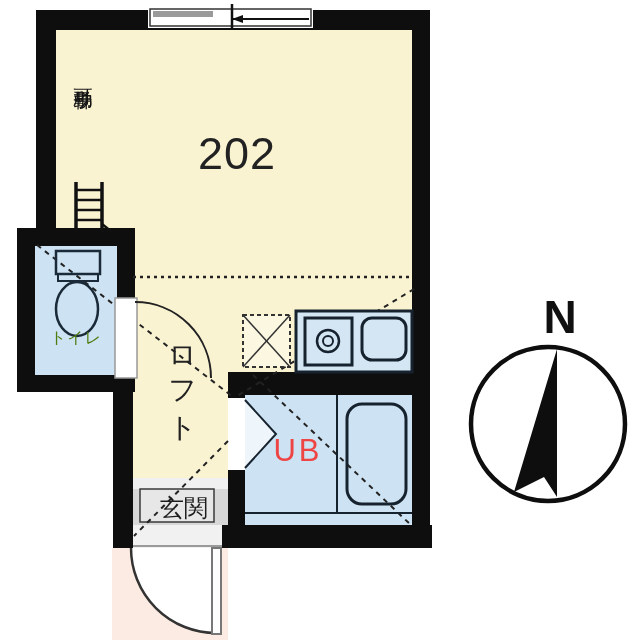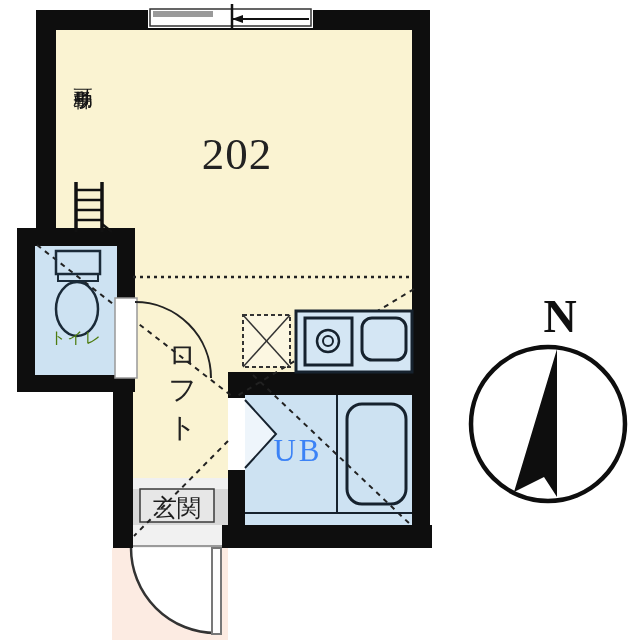--- a/index.html
+++ b/index.html
@@ -2,28 +2,28 @@
 <html><head>
 <meta charset="utf-8">
 <style>
   html,body{margin:0;padding:0;background:#fff;}
   #stage{
     position:relative;width:640px;height:640px;background:#ffffff;
     font-family:"Liberation Sans", sans-serif;overflow:hidden;
   }
   #plan-svg{position:absolute;left:0;top:0;}
   .lbl{position:absolute;color:#1d1d1d;white-space:nowrap;}
-  .lbl.center{text-align:center;font-family:Liberation Serif, serif;}
+  .lbl.center{text-align:center;}
   #ladder-label{left:70px;top:74px;font-size:19px;writing-mode:vertical-rl;text-orientation:upright;letter-spacing:1px;color:#141414;}
   #unit-number{left:168px;top:128px;width:138px;font-size:45px;letter-spacing:1px;color:#222;}
   #room-type{left:168px;top:176px;width:138px;font-size:35px;letter-spacing:3px;color:#222;}
   #toilet-label{left:34px;top:328px;width:84px;font-size:16px;letter-spacing:1px;color:#4d7c0f;}
   #loft-label{left:163px;top:328px;font-size:28px;writing-mode:vertical-rl;text-orientation:upright;letter-spacing:2px;color:#222;}
-  #bath-label{left:258px;top:433px;width:80px;font-size:31px;letter-spacing:3px;color:#3b82f6;}
-  #entrance-label{left:140px;top:492px;width:74px;font-size:24px;color:#1d1d1d;}
+  #bath-label{left:258px;top:433px;width:80px;font-size:31px;letter-spacing:3px;color:#ef4444;}
+  #entrance-label{left:140px;top:492px;width:88px;font-size:24px;color:#1d1d1d;}
   #compass-n{left:518px;top:290px;width:84px;font-size:46px;font-weight:bold;color:#101010;}
 </style>
 </head>
 <body>
 
 <div id="stage">
 
   <svg id="plan-svg" width="640" height="640" viewBox="0 0 640 640">
 
     <g>

